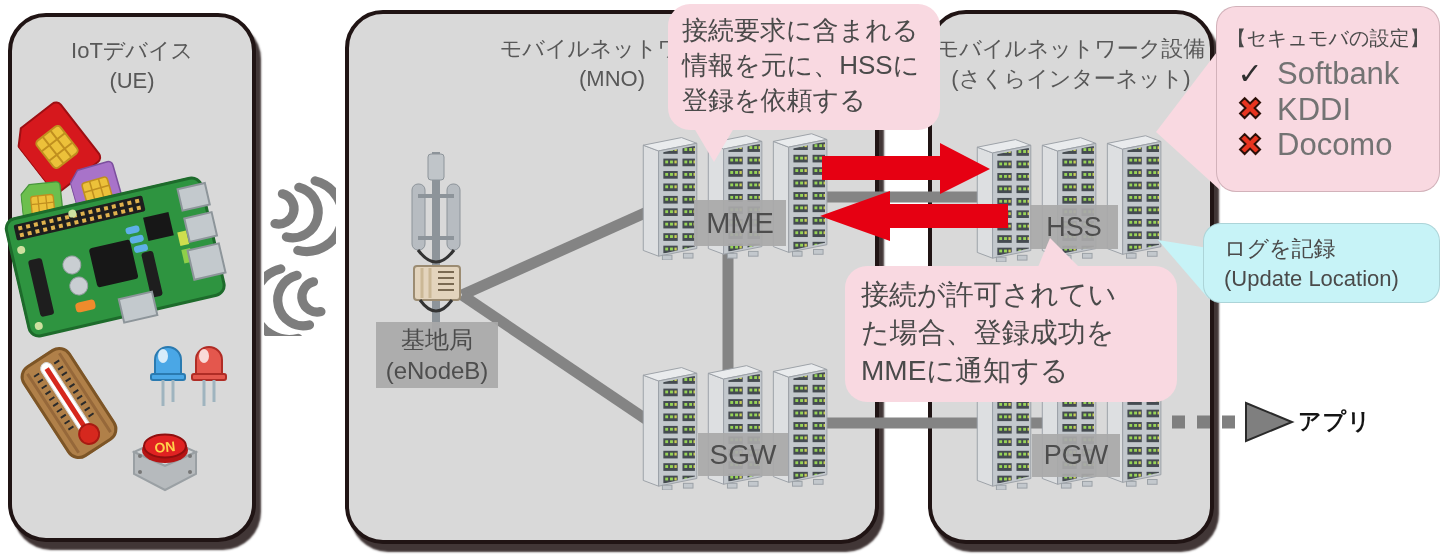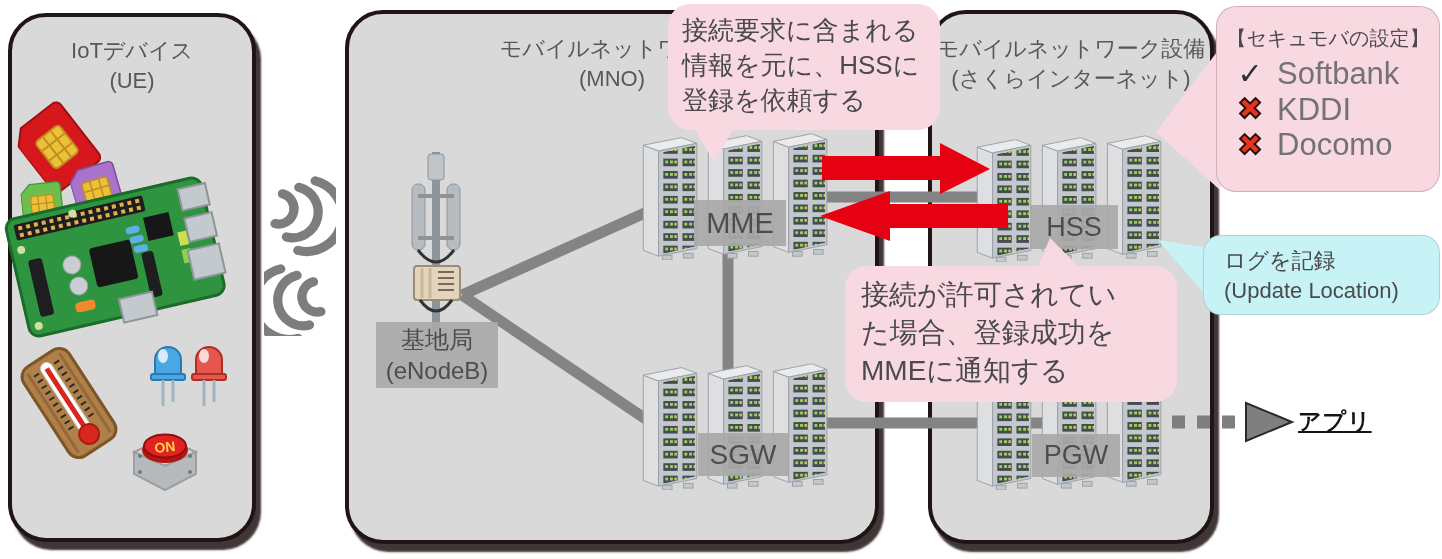--- a/index.html
+++ b/index.html
@@ -27,34 +27,34 @@
   #label-pgw{left:1032px;top:434px;width:88px;height:43px;font-size:27px;}
   #label-enodeb{left:376px;top:322px;width:122px;height:66px;font-size:24px;
                 flex-direction:column;line-height:1.3;}
 
   .callout{position:absolute;z-index:6;background:#f9d9e1;border-radius:22px;color:#4a4a4a;box-sizing:border-box;}
   .tail{position:absolute;z-index:6;pointer-events:none;}
   #callout-request{left:668px;top:4px;width:272px;height:126px;padding:9px 14px;
                    font-size:26px;line-height:1.35;}
   #callout-response{left:845px;top:266px;width:332px;height:136px;padding:10px 16px;
                     font-size:28px;line-height:1.36;}
-  #callout-log{left:1203px;top:235px;width:237px;height:80px;background:#c7f3f7;
+  #callout-log{left:1203px;top:223px;width:237px;height:80px;background:#c7f3f7;
                border-radius:18px;padding:10px 0 0 20px;font-size:22px;line-height:1.35;
                border:1px solid rgba(90,120,125,.25);}
   #callout-settings{left:1216px;top:6px;width:224px;height:186px;border-radius:20px;
                     border:1px solid rgba(120,90,95,.3);padding-top:18px;}
   .set-title{text-align:center;font-size:20px;color:#4a4a4a;margin-bottom:4px;}
   .set-row{display:flex;align-items:center;gap:10px;margin-left:16px;line-height:1.15;}
   .set-row .mark{width:34px;text-align:center;font-size:30px;font-weight:bold;}
   .mark.check{color:#2f2f2f;}
   .mark.cross{color:#e8341f;-webkit-text-stroke:2px #2b0f08;}
   .set-label{font-size:31px;color:#737373;}
 
   #app-label{position:absolute;left:1298px;top:406px;z-index:4;font-size:23px;font-weight:800;
-             color:#141414;letter-spacing:1px;text-decoration:underline;}
+             color:#141414;letter-spacing:1px;}
 </style>
 </head>
 <body>
 
 <div class="stage">
 
   <svg width="0" height="0" style="position:absolute" aria-hidden="true">
     <defs>
       <pattern id="slots" width="20" height="13" patternUnits="userSpaceOnUse">
         <rect x="1" y="2" width="15" height="8" fill="#454b51"></rect>

